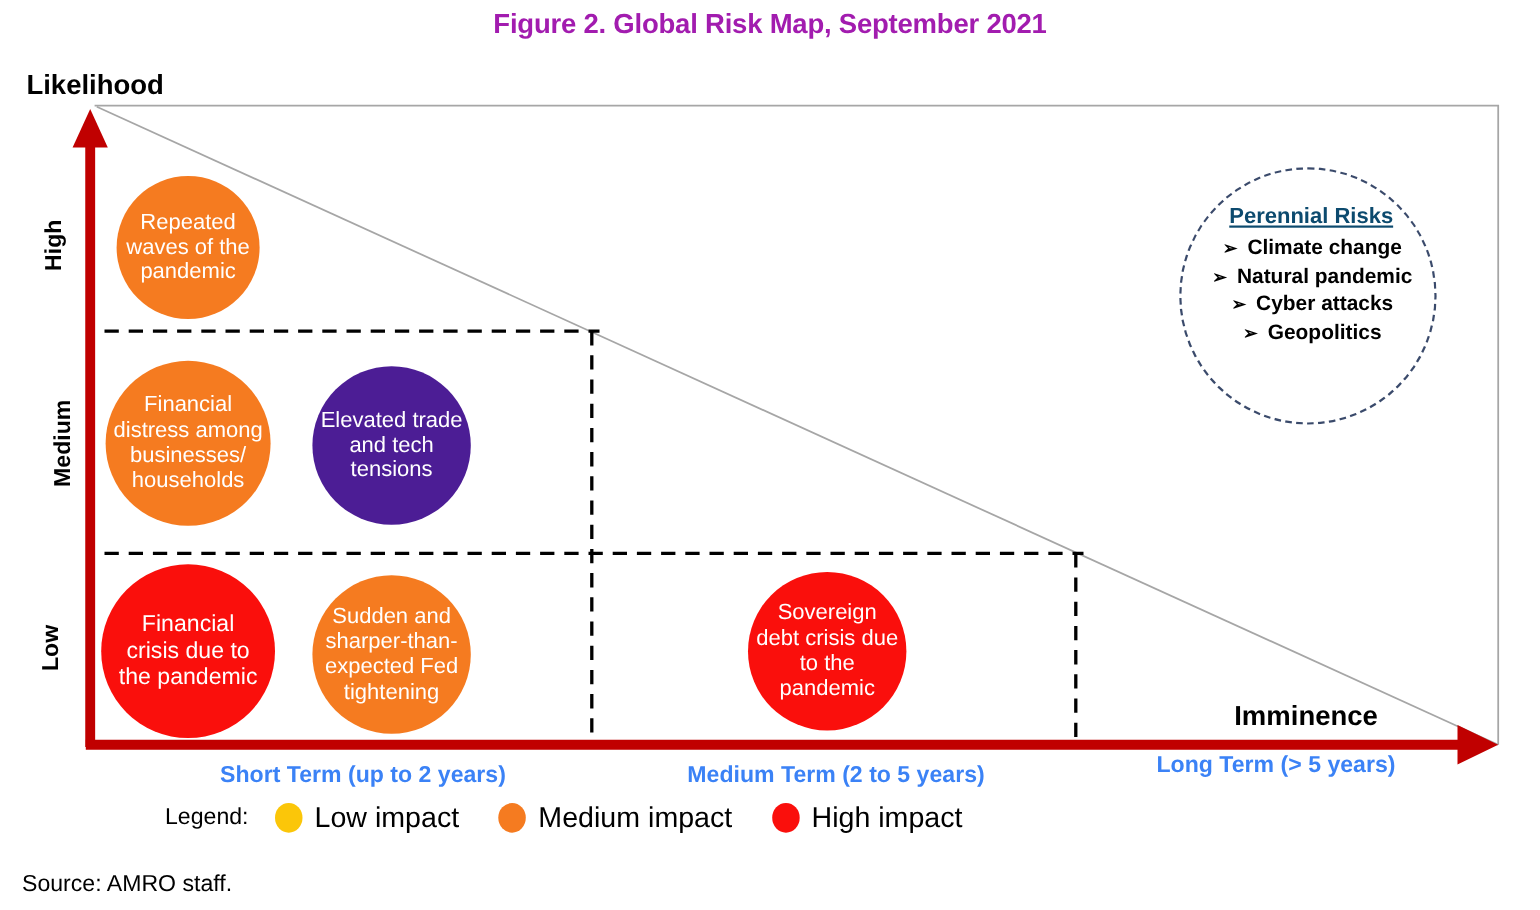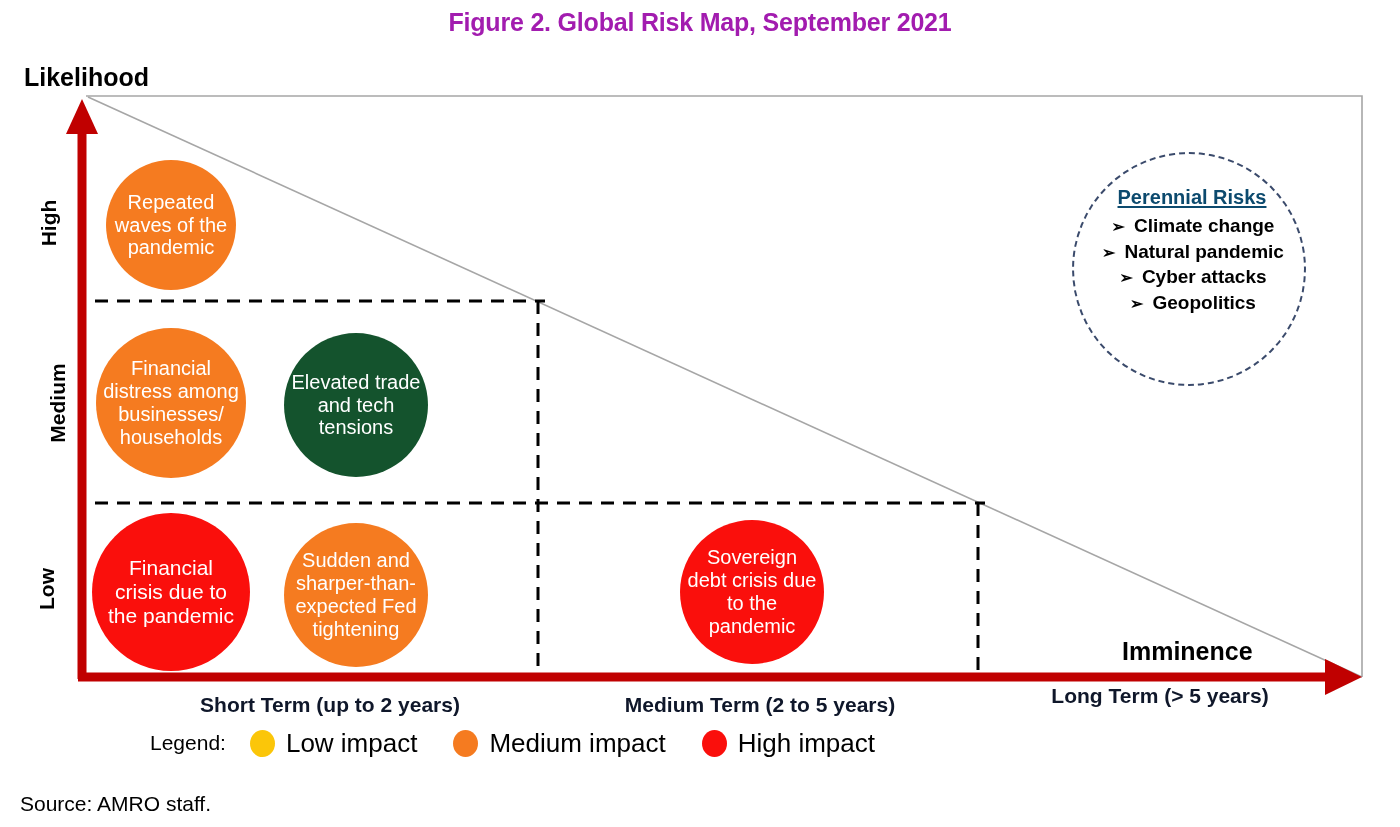--- a/index.html
+++ b/index.html
@@ -61,21 +61,21 @@
     white-space: nowrap;
   }
   #y-label-high   { left: -11px; top: 211px; width: 120px; }
   #y-label-medium { left: -17px; top: 391px; width: 150px; }
   #y-label-low    { left: -13px; top: 577px; width: 120px; }
 
   
   .x-cat-label {
     font-size: 21px;
     font-weight: bold;
-    color: #0f172a;
+    color: #3b82f6;
     text-align: center;
     white-space: nowrap;
   }
   #x-label-short  { left: 110px;  top: 693px; width: 440px; }
   #x-label-medium { left: 540px;  top: 693px; width: 440px; }
   #x-label-long   { left: 960px;  top: 684px; width: 400px; }
 
   
   .bubble {
     border-radius: 50%;
@@ -218,21 +218,21 @@
         </div>
       </div>
       <div class="abs bubble" style="left: 96px; top: 328px; width: 150px; height: 150px; background: rgb(245, 123, 32); font-size: 20px;">
         <div>
           <span class="bubble-text">Financial</span>
           <span class="bubble-text">distress among</span>
           <span class="bubble-text">businesses/</span>
           <span class="bubble-text">households</span>
         </div>
       </div>
-      <div class="abs bubble" style="left: 284px; top: 333px; width: 144px; height: 144px; background: #14532d; font-size: 20px;">
+      <div class="abs bubble" style="left: 284px; top: 333px; width: 144px; height: 144px; background: #4c1d95; font-size: 20px;">
         <div>
           <span class="bubble-text">Elevated trade</span>
           <span class="bubble-text">and tech</span>
           <span class="bubble-text">tensions</span>
         </div>
       </div>
       <div class="abs bubble" style="left: 92px; top: 513px; width: 158px; height: 158px; background: rgb(250, 15, 12); font-size: 21px;">
         <div>
           <span class="bubble-text">Financial</span>
           <span class="bubble-text">crisis due to</span>

